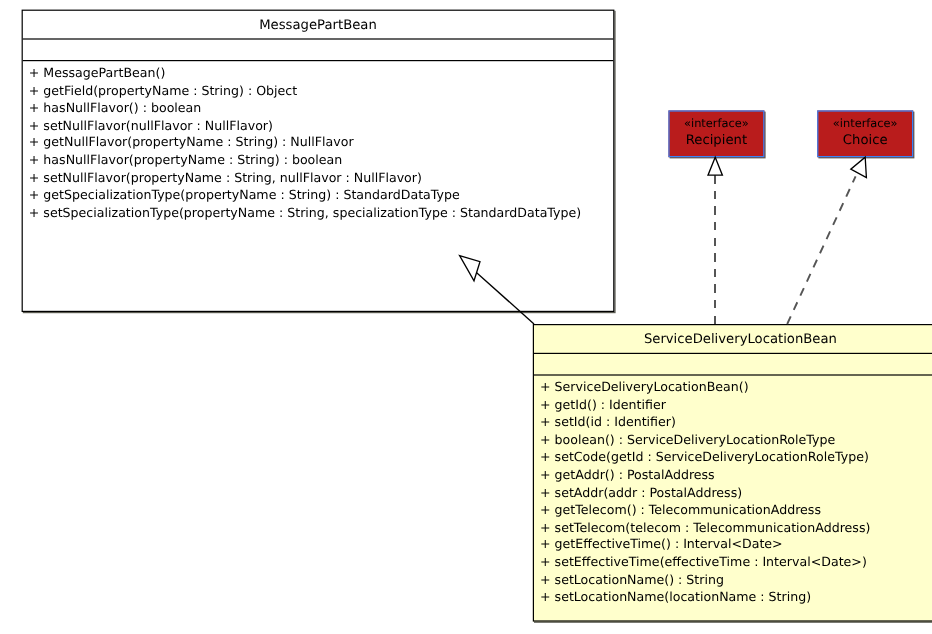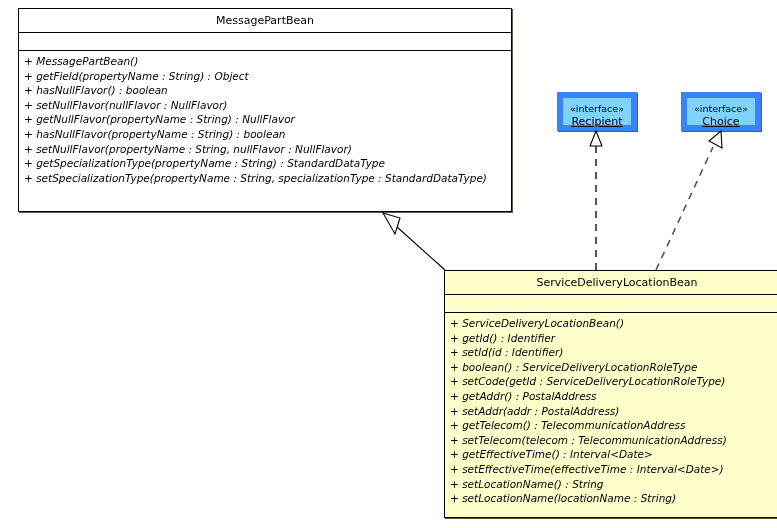--- a/index.html
+++ b/index.html
@@ -42,63 +42,61 @@
   }
   .cls-ops {
     padding: 3px 0 3px 0;
   }
   .op {
     font-size: 10.5px;
     line-height: 14.6px;
     color: #000000;
     white-space: nowrap;
     padding-left: 5px;
-    font-style: italic;
   }
 
   
   .uml-iface {
     position: absolute;
     box-sizing: border-box;
-    border: 6px solid #3b82f6;
-    background: #7dd3fc;
+    border: 1px solid #3b82f6;
+    background: #b91c1c;
     box-shadow: 1px 1px 0 0 #5a5a50;
     text-align: center;
     padding-top: 5px;
   }
   .iface-stereo {
     font-size: 9.5px;
     line-height: 12px;
     color: #000000;
     white-space: nowrap;
   }
   .iface-name {
     font-size: 11px;
     line-height: 14px;
     color: #000000;
     white-space: nowrap;
-    text-decoration: underline;
   }
 
   
   #connectors {
     position: absolute;
     left: 0;
     top: 0;
     width: 777px;
     height: 528px;
     pointer-events: none;
   }
 </style>
 </head>
 <body>
 
 <div id="diagram">
 
-  <div class="uml-class" id="box-mpb" style="left:18px; top:8px; width:494px; height:204px;">
+  <div class="uml-class" id="box-mpb" style="left:18px; top:8px; width:494px; height:252px;">
     <div class="cls-name">MessagePartBean</div>
     <div class="cls-attrs"></div>
     <div class="cls-ops">
       <div class="op">+ MessagePartBean()</div>
       <div class="op">+ getField(propertyName : String) : Object</div>
       <div class="op">+ hasNullFlavor() : boolean</div>
       <div class="op">+ setNullFlavor(nullFlavor : NullFlavor)</div>
       <div class="op">+ getNullFlavor(propertyName : String) : NullFlavor</div>
       <div class="op">+ hasNullFlavor(propertyName : String) : boolean</div>
       <div class="op">+ setNullFlavor(propertyName : String, nullFlavor : NullFlavor)</div>

